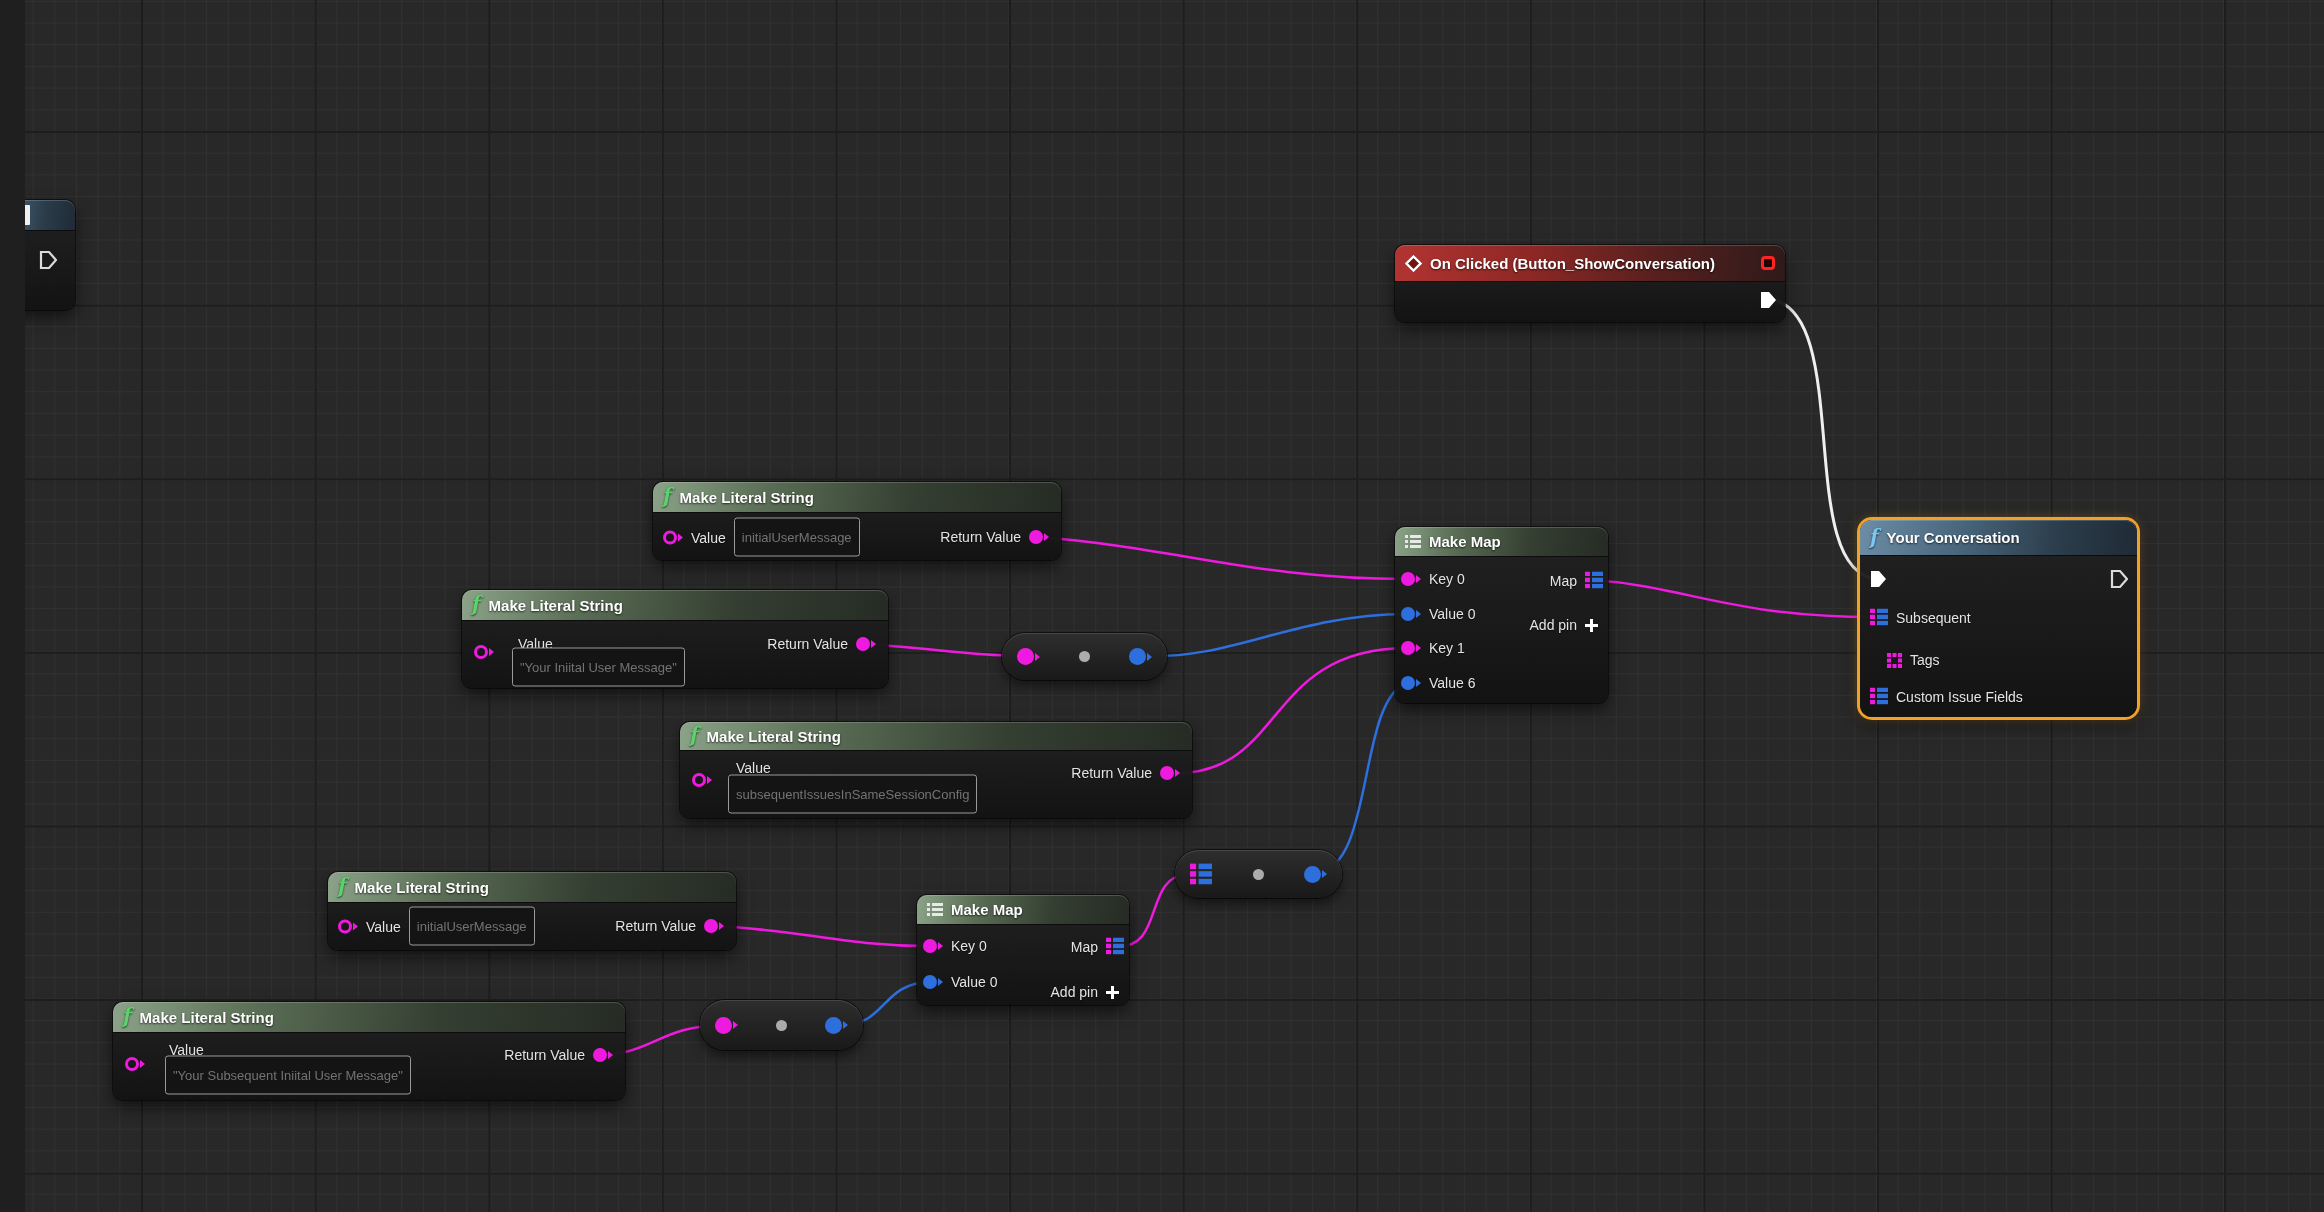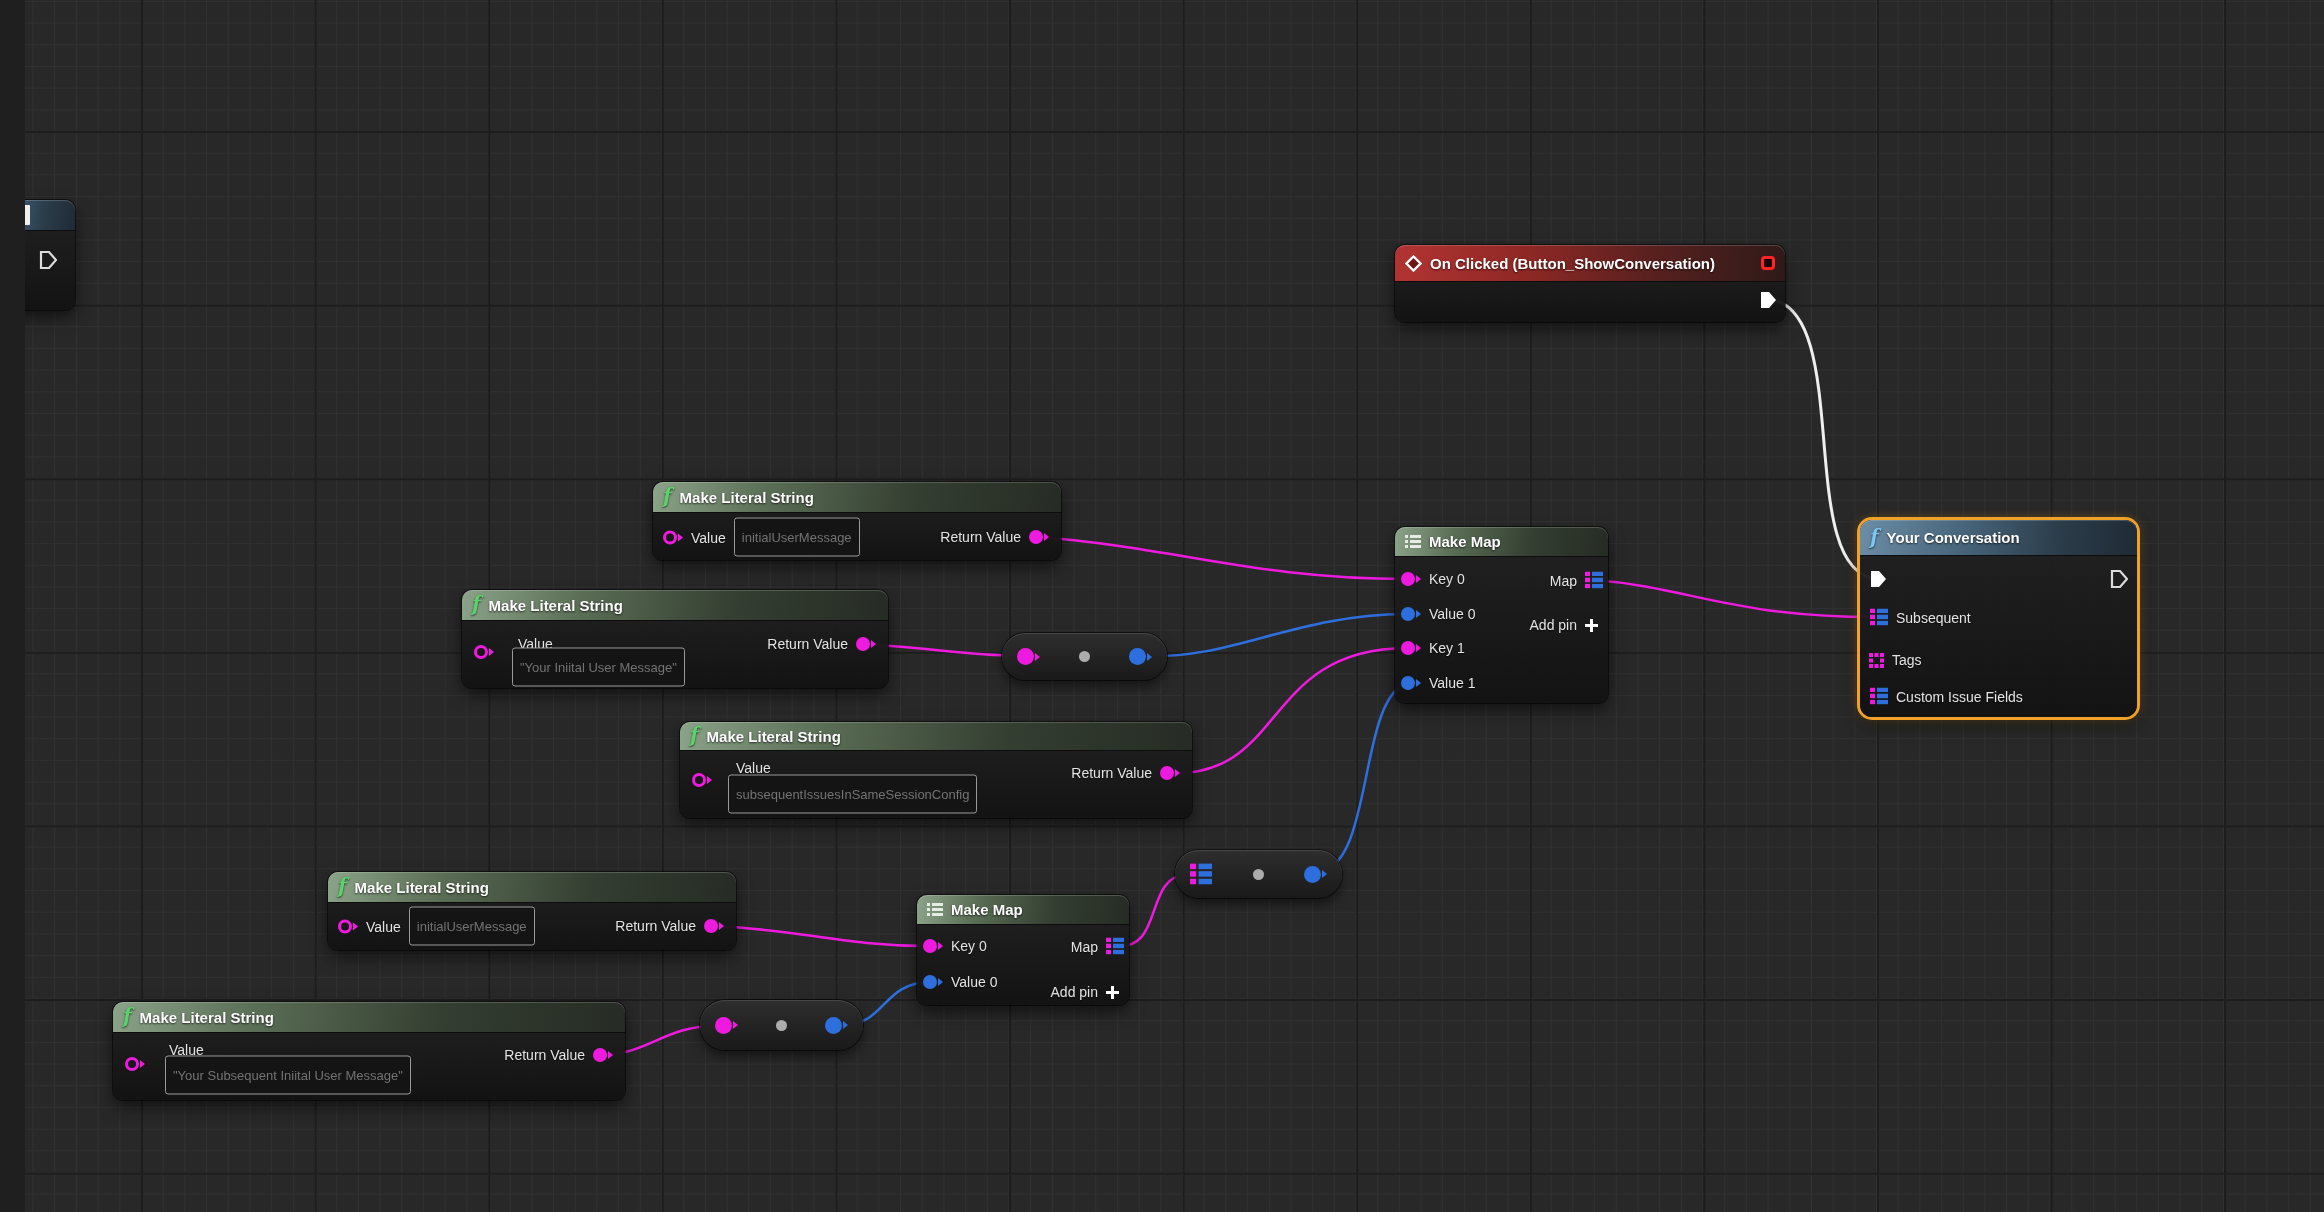--- a/index.html
+++ b/index.html
@@ -147,21 +147,21 @@
       <svg width="18" height="17" viewBox="0 0 18 17">
         <rect x="0" y="0" width="5" height="4.5" fill="#ef1adf"></rect>
           <rect x="0" y="6.2" width="5" height="4.5" fill="#ef1adf"></rect>
           <rect x="0" y="12.4" width="5" height="4.5" fill="#ef1adf"></rect>
         <rect x="7" y="0" width="11" height="4.5" fill="#2e6fde"></rect>
           <rect x="7" y="6.2" width="11" height="4.5" fill="#2e6fde"></rect>
           <rect x="7" y="12.4" width="11" height="4.5" fill="#2e6fde"></rect>
       </svg>
       <span class="plabel">Subsequent</span>
     </div>
-    <div class="prow" style="left:9px; top:140px;">
+    <div class="prow" style="left:27px; top:140px;">
       <svg width="15" height="15" viewBox="0 0 15 15">
         <rect x="0" y="0" width="4" height="4" fill="#ef1adf"></rect>
           <rect x="5.5" y="0" width="4" height="4" fill="#ef1adf"></rect>
           <rect x="11" y="0" width="4" height="4" fill="#ef1adf"></rect>
         <rect x="0" y="5.5" width="4" height="4" fill="#ef1adf"></rect>
           <rect x="11" y="5.5" width="4" height="4" fill="#ef1adf"></rect>
         <rect x="0" y="11" width="4" height="4" fill="#ef1adf"></rect>
           <rect x="5.5" y="11" width="4" height="4" fill="#ef1adf"></rect>
           <rect x="11" y="11" width="4" height="4" fill="#ef1adf"></rect>
       </svg>
@@ -211,21 +211,21 @@
           <span class="dot-pink"></span>
           <span class="wedge pinkw"></span>
         </span>
       <span class="plabel">Key 1</span>
     </div>
     <div class="prow" style="left:6px; top:156px;">
       <span class="pin">
           <span class="dot-blue"></span>
           <span class="wedge bluew"></span>
         </span>
-      <span class="plabel">Value 1</span>
+      <span class="plabel">Value 6</span>
     </div>
     <div class="prow" style="right:5px; top:53px;">
       <span class="plabel">Map</span>
       <svg width="18" height="17" viewBox="0 0 18 17">
         <rect x="0" y="0" width="5" height="4.5" fill="#ef1adf"></rect>
           <rect x="0" y="6.2" width="5" height="4.5" fill="#ef1adf"></rect>
           <rect x="0" y="12.4" width="5" height="4.5" fill="#ef1adf"></rect>
         <rect x="7" y="0" width="11" height="4.5" fill="#2e6fde"></rect>
           <rect x="7" y="6.2" width="11" height="4.5" fill="#2e6fde"></rect>
           <rect x="7" y="12.4" width="11" height="4.5" fill="#2e6fde"></rect>

